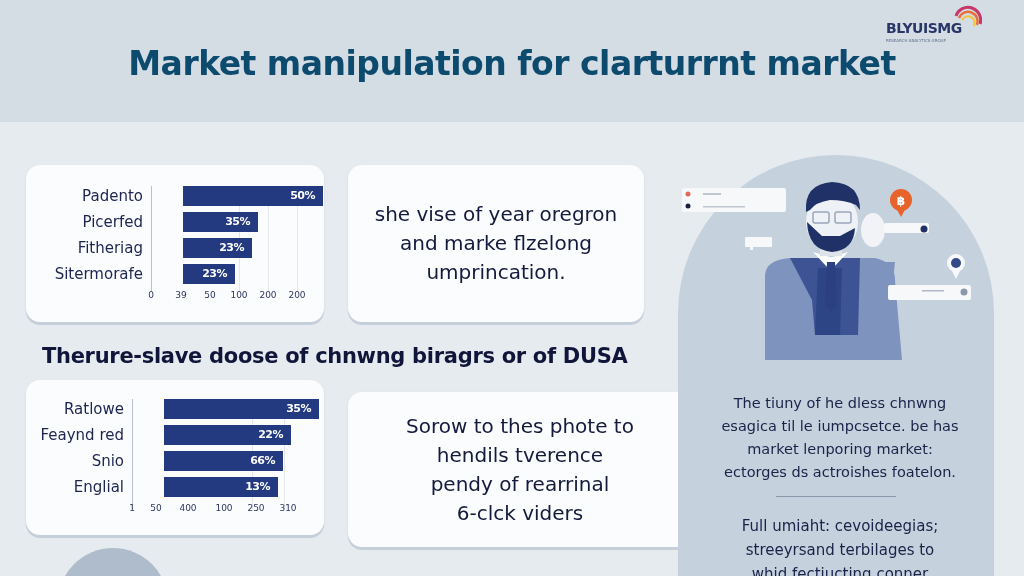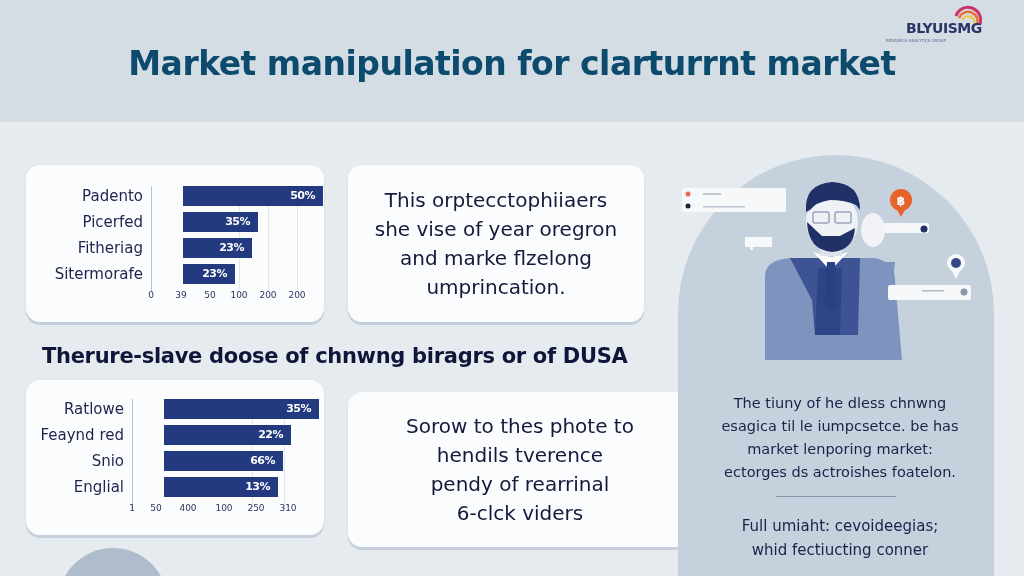--- a/index.html
+++ b/index.html
@@ -2,21 +2,21 @@
 <html><head>
 <meta charset="utf-8">
 <style>
   * { box-sizing: border-box; margin: 0; padding: 0; }
   html, body { width: 1024px; height: 576px; overflow: hidden; }
   body { background: #e6ebef; font-family: "DejaVu Sans", sans-serif; color: #141a3c; position: relative; }
 
   .header { position: absolute; left: 0; top: 0; width: 1024px; height: 122px; background: #d4dde4; }
   .title { position: absolute; left: 0; top: 44px; width: 1024px; text-align: center; font-size: 33px; font-weight: bold; color: #0c4a6e; letter-spacing: -0.5px; }
   .logo { position: absolute; left: 886px; top: 6px; width: 100px; height: 40px; }
-  .logo-text { position: absolute; left: 0; top: 14px; font-size: 14px; font-weight: bold; color: #2a3568; letter-spacing: -0.5px; margin-left: 20px; }
+  .logo-text { position: absolute; left: 0; top: 14px; font-size: 14px; font-weight: bold; color: #2a3568; letter-spacing: -0.5px; }
   .logo-sub { position: absolute; left: 0; top: 32px; font-size: 4px; color: #5a6a8a; white-space: nowrap; }
   .logo-arc { position: absolute; left: 66px; top: -2px; width: 30px; height: 30px; }
 
   .card { position: absolute; background: #fbfcfd; border-radius: 14px; box-shadow: 0 3px 0 #c5cfd9, 0 1px 3px rgba(0,0,0,0.08); }
   .chart-card-1 { left: 26px; top: 165px; width: 298px; height: 157px; }
   .text-card-1 { left: 348px; top: 165px; width: 296px; height: 157px; }
   .chart-card-2 { left: 26px; top: 380px; width: 298px; height: 155px; }
   .text-card-2 { left: 348px; top: 392px; width: 344px; height: 155px; }
 
   .chart { position: absolute; }
@@ -92,21 +92,20 @@
     <span class="tick" style="left:59px; top:104px;">50</span>
     <span class="tick" style="left:88px; top:104px;">100</span>
     <span class="tick" style="left:117px; top:104px;">200</span>
     <span class="tick" style="left:146px; top:104px;">200</span>
   </div>
 </div>
 
 <div class="card text-card-1">
   <div class="card-text">
     <div>
-      <div>This orptecctophiiaers</div>
       <div>she vise of year oregron</div>
       <div>and marke flzelong</div>
       <div>umprincation.</div>
     </div>
   </div>
 </div>
 
 <div class="subtitle">Therure-slave doose of chnwng biragrs or of DUSA</div>
 
 <div class="card chart-card-2">
@@ -220,16 +219,17 @@
 
 <div class="panel-text-1">
   <div>The tiuny of he dless chnwng</div>
   <div>esagica til le iumpcsetce. be has</div>
   <div>market lenporing market:</div>
   <div>ectorges ds actroishes foatelon.</div>
 </div>
 <div class="panel-divider"></div>
 <div class="panel-text-2">
   <div>Full umiaht: cevoideegias;</div>
+  <div>streeyrsand terbilages to</div>
   <div>whid fectiucting conner</div>
 </div>
 
 <div class="bottom-circle"></div>
 
 </body></html>

